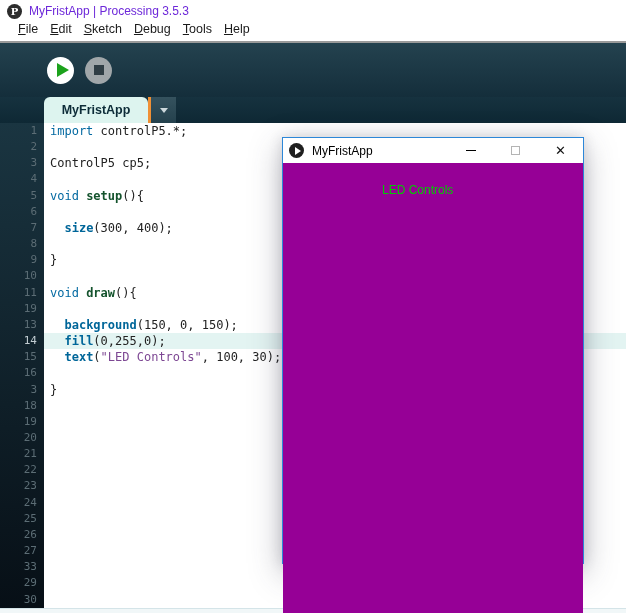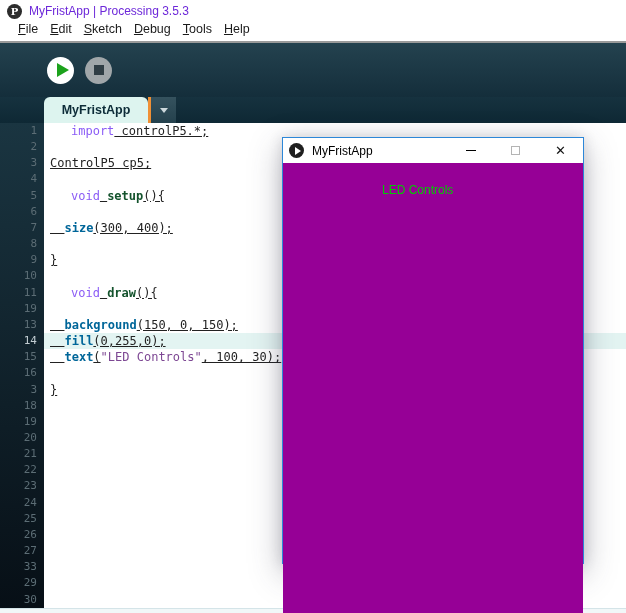--- a/index.html
+++ b/index.html
@@ -47,22 +47,22 @@
   .editor { position:absolute; top:123px; left:0; width:626px; height:490px; background:#ffffff; overflow:hidden; }
   .hl-row { position:absolute; left:44px; top:210.2px; width:582px; height:16.17px; background:#e3f4f2; }
   .gutter { position:absolute; left:0; top:0; width:44px; height:485px;
             background:linear-gradient(#1a3541, #070f16); }
   .ln { height:16.17px; line-height:16.17px; font-family:"DejaVu Sans Mono", monospace; font-size:11px;
         color:#5c6d75; text-align:right; padding-right:7px; }
   .ln-cur { color:#c2cdd2;margin-left:14px; }
   .code-area { position:absolute; left:44px; top:0; width:582px; }
   .code-line { height:16.17px; line-height:16.17px; font-family:"DejaVu Sans Mono", monospace;
                font-size:12px; white-space:pre; padding-left:6px; color:#222; }
-  .seg-p { color:#222222;text-decoration:underline; }
-  .seg-k { color:#8b5cf6;margin-left:21px; }
+  .seg-p { color:#222222; }
+  .seg-k { color:#0369a1; }
   .seg-f { color:#006699;font-weight:bold; }
   .seg-b { color:#14532d; font-weight:bold; }
   .seg-q { color:#7d4793; }
   .editor-bottom-strip { position:absolute; left:0; top:485px; width:626px; height:5px;
                          background:#f1f7f8; border-top:1px solid #d4e4e8; }
 
   
   .sketch { position:absolute; left:282px; top:137px; width:302px; height:427px;
             border:1px solid #2c87d8; background:#fff;
             box-shadow:0 10px 30px rgba(60,60,80,.35), 0 0 12px rgba(70,70,90,.18); }

